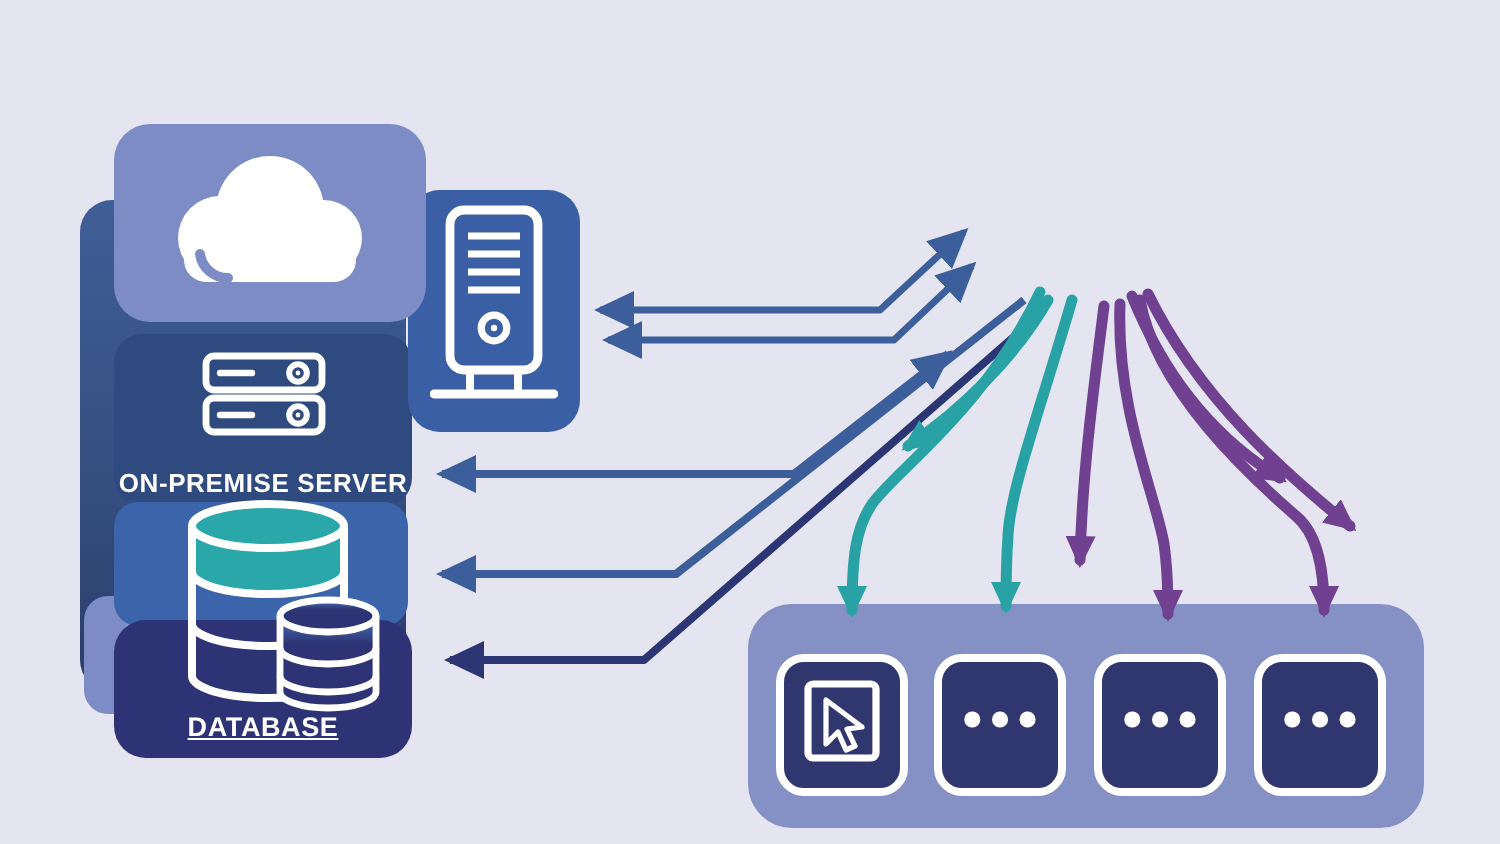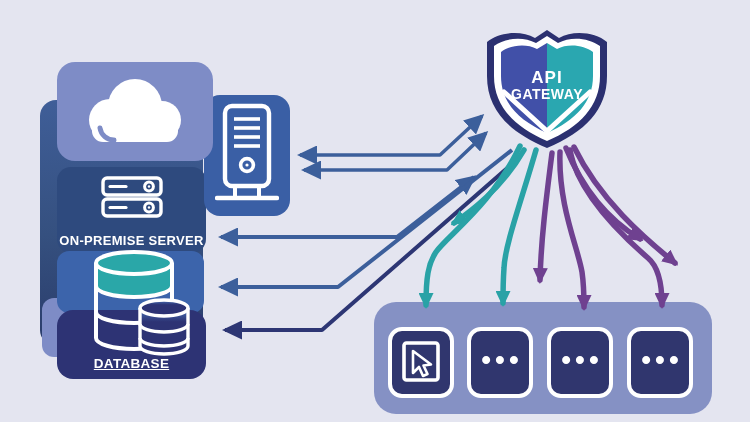--- a/index.html
+++ b/index.html
@@ -173,39 +173,20 @@
 
     <g fill="none" stroke-width="5.5" stroke-linecap="round" style="stroke:var(--arrow-purple)">
       <path d="M552 153 C546 200 541 240 540 280" marker-end="url(#hPurple)"></path>
       <path d="M560 152 C558 205 578 248 582 272 C584 286 584 296 584 307" marker-end="url(#hPurple)"></path>
       <path d="M570 150 C578 195 625 238 648 258 C660 268 662 288 662 305" marker-end="url(#hPurple)"></path>
       <path d="M566 148 C585 195 612 222 640 239" marker-end="url(#hPurple)"></path>
       <path d="M574 147 C600 200 643 237 675 263" marker-end="url(#hPurple)"></path>
     </g>
   </svg>
 
-  <div class="abs shield-wrap">
-    <svg width="136" height="122" viewBox="0 0 136 122">
-      <defs>
-        <clipPath id="clipL">
-            <rect x="0" y="0" width="68" height="122"></rect>
-          </clipPath>
-        <clipPath id="clipR">
-            <rect x="68" y="0" width="68" height="122"></rect>
-          </clipPath>
-      </defs>
-      <path d="M68 2 L80 10 C94 2 116 4 128 14 L128 48 C128 82 106 104 68 120 C30 104 8 82 8 48 L8 14 C20 4 42 2 56 10 Z" style="fill:var(--shield-border)"></path>
-      <path d="M68 8 L79 15 C92 8 110 10 121 18 L121 48 C121 78 101 99 68 113 C35 99 15 78 15 48 L15 18 C26 10 44 8 57 15 Z" fill="#ffffff"></path>
-      <path d="M68 15 L78 21 C89 15 105 17 114 24 L114 48 C114 74 97 92 68 105 C39 92 22 74 22 48 L22 24 C31 17 47 15 58 21 Z" clip-path="url(#clipL)" style="fill:var(--shield-left)"></path>
-      <path d="M68 15 L78 21 C89 15 105 17 114 24 L114 48 C114 74 97 92 68 105 C39 92 22 74 22 48 L22 24 C31 17 47 15 58 21 Z" clip-path="url(#clipR)" style="fill:var(--shield-right)"></path>
-      <path d="M25 64 L68 103 L111 64" fill="none" stroke="#ffffff" stroke-width="5" stroke-linecap="round"></path>
-    </svg>
-    <div class="shield-text shield-line1">API</div>
-    <div class="shield-text shield-line2">GATEWAY</div>
-  </div>
 
   <div class="card clients">
     <div class="client-box b1">
       <span>
         <svg width="42" height="46" viewBox="0 0 42 46">
           <rect x="4" y="5" width="34" height="37" rx="2.5" fill="none" stroke="#fff" stroke-width="3.6"></rect>
           <path d="M13 13 L13 35 L19 29 L23 38 L27.5 36 L23.5 27.5 L31 26.5 Z" fill="#30366e" stroke="#fff" stroke-width="2.6" stroke-linejoin="round"></path>
         </svg>
       </span>
     </div>

